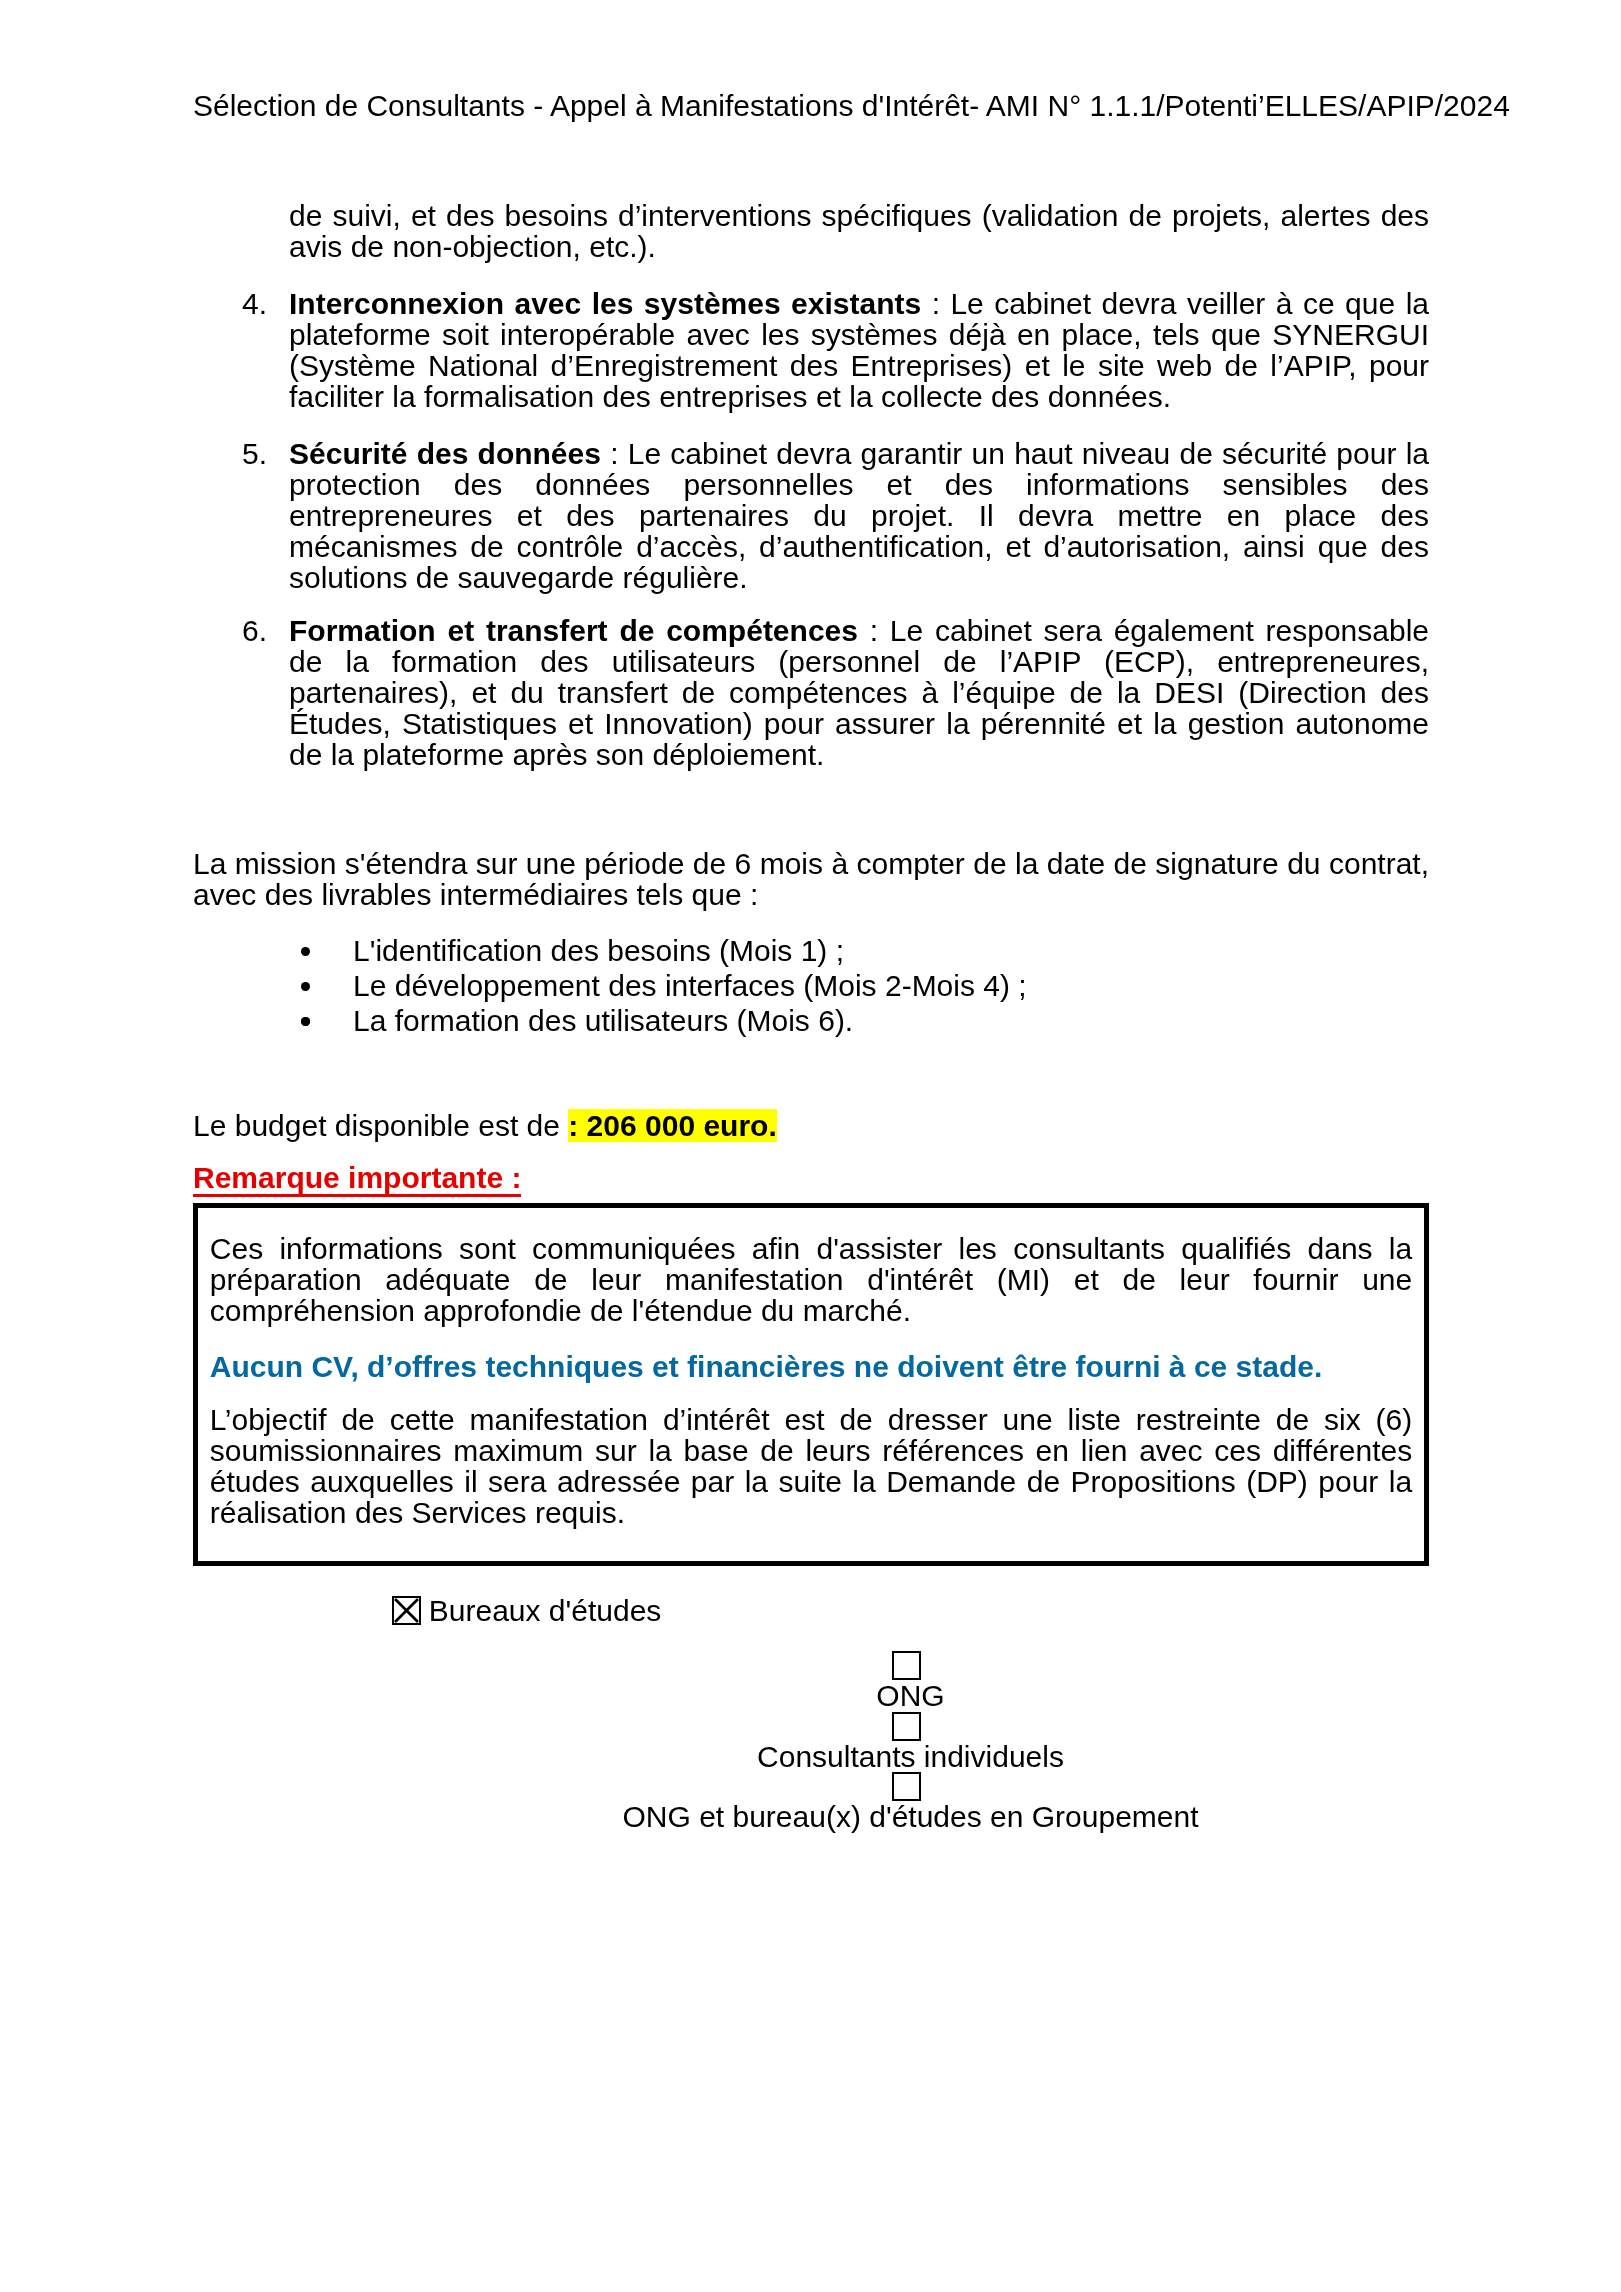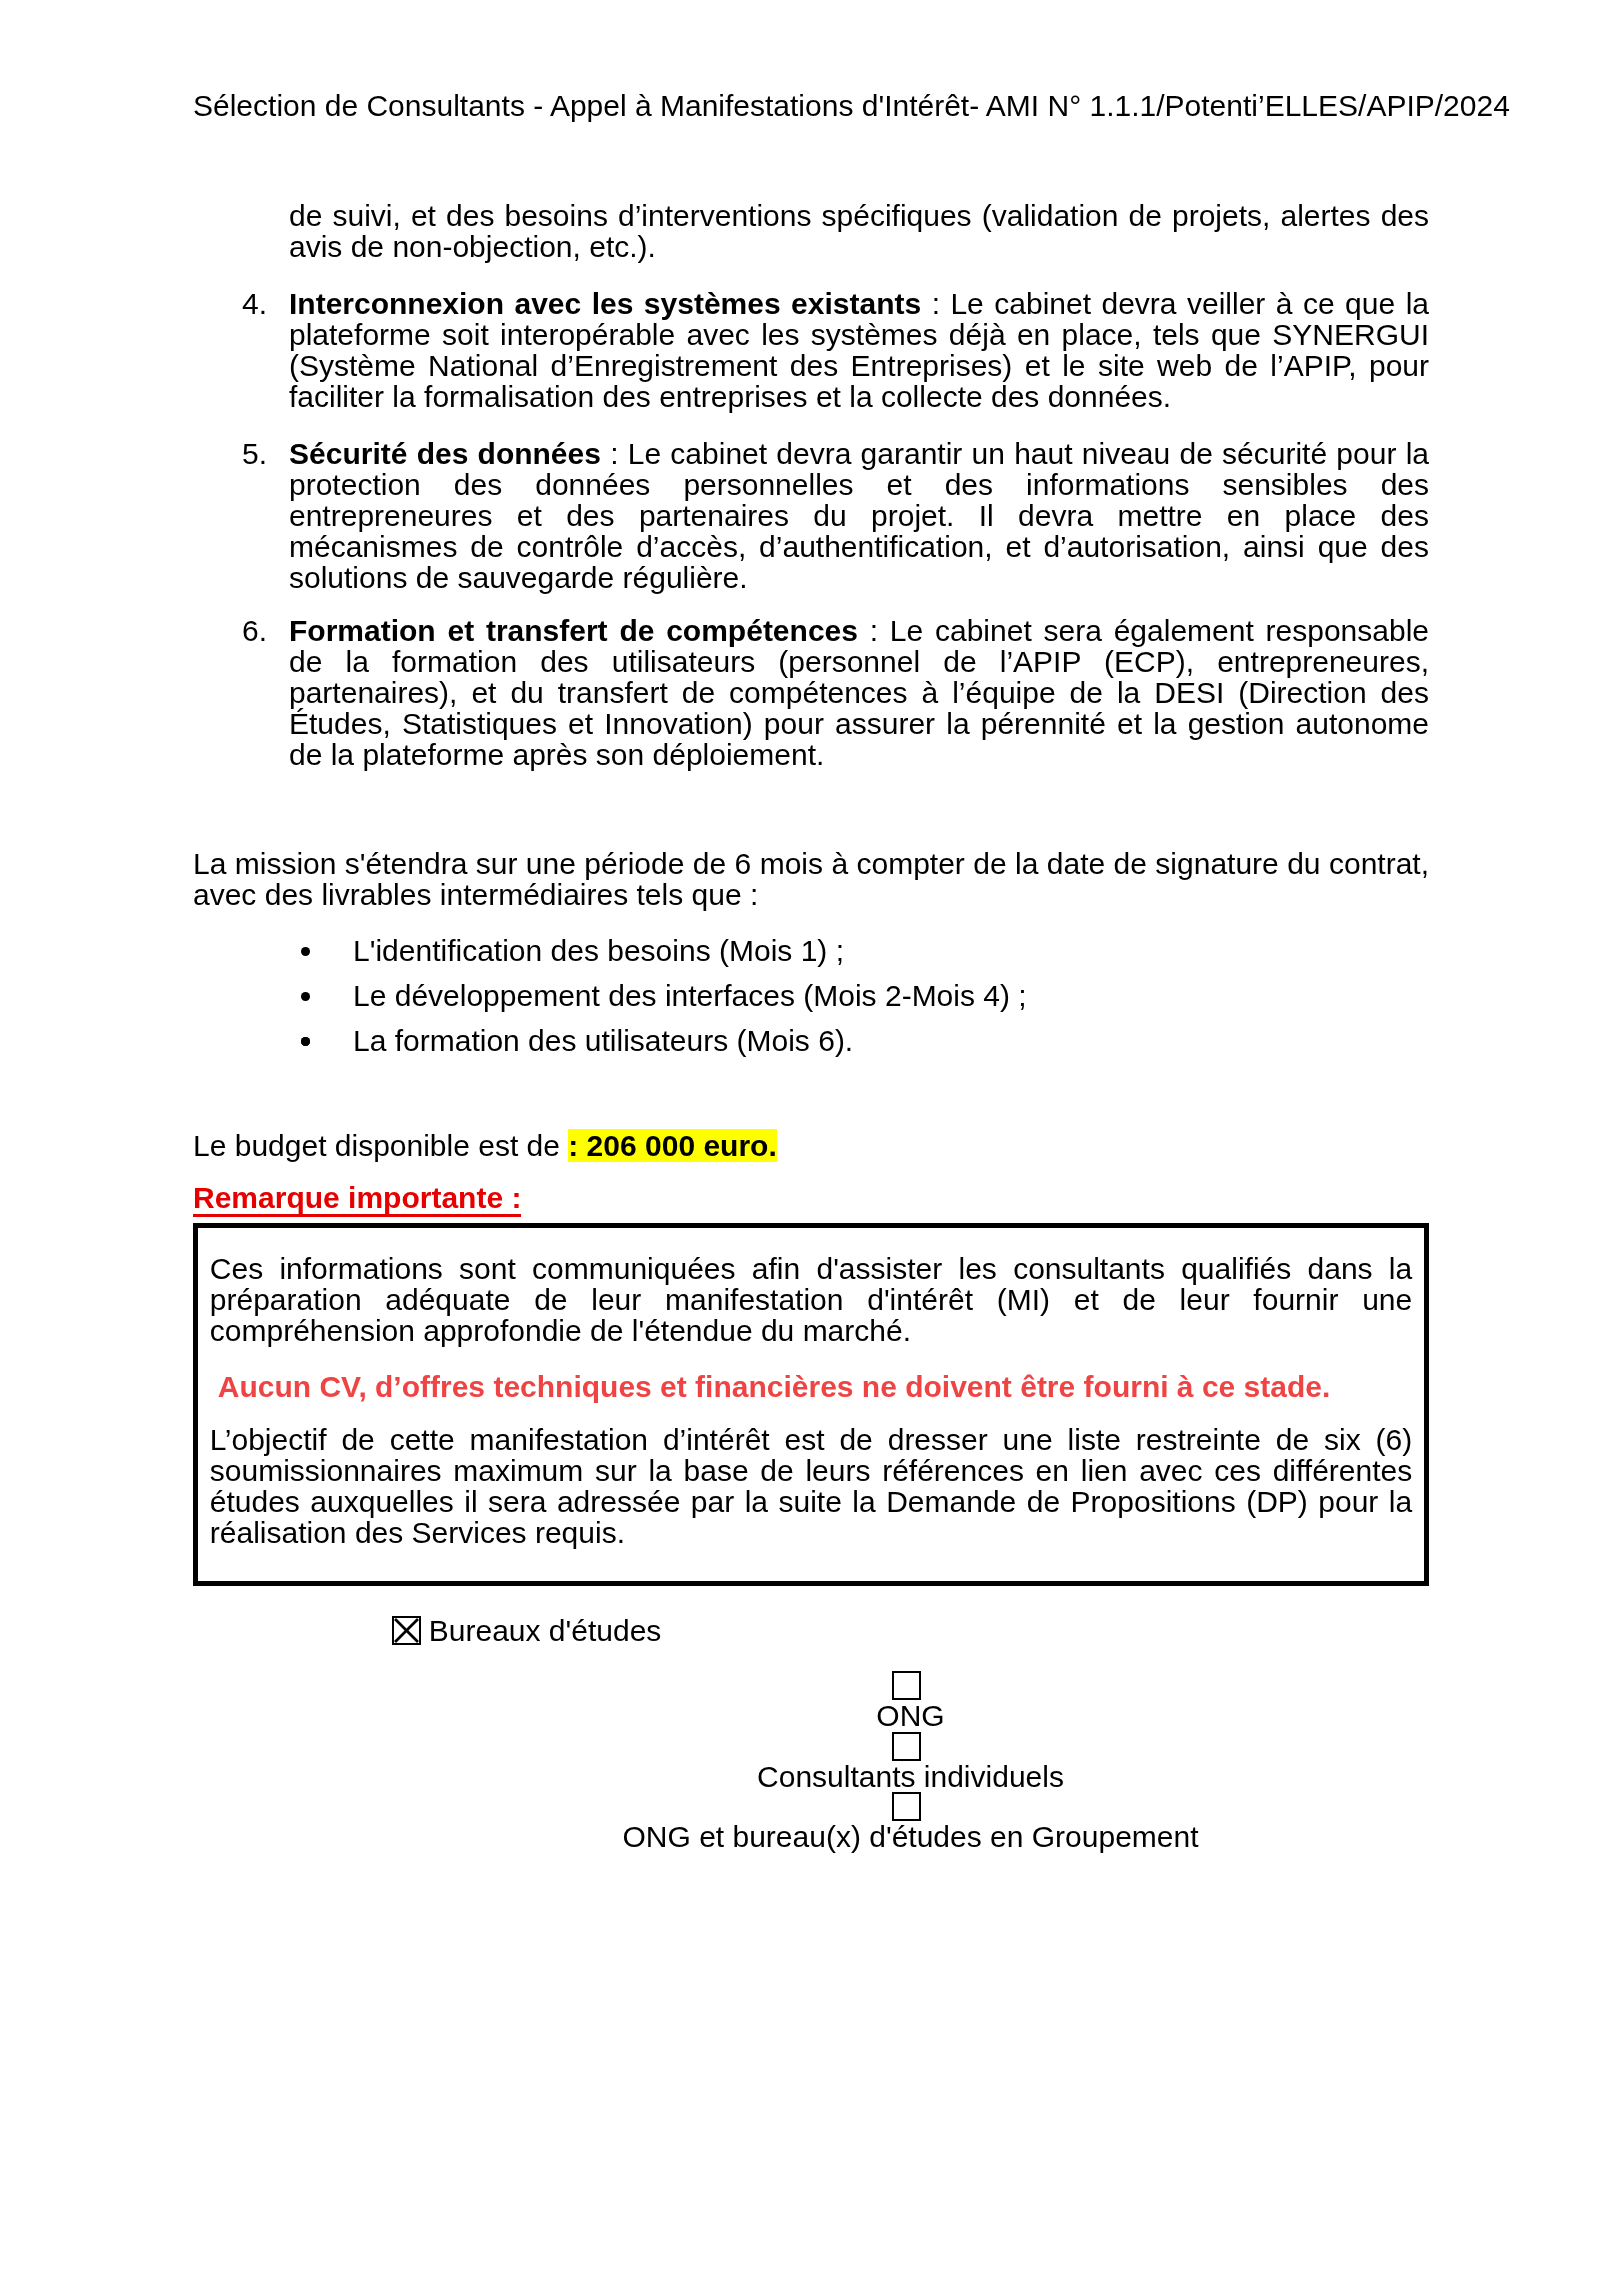--- a/index.html
+++ b/index.html
@@ -18,21 +18,21 @@
   p{margin:0;}
   .just{text-align:justify;}
   .intro{margin:79px 0 0 96px;}
   .num-item{position:relative;padding-left:96px;margin-top:25.5px;}
   .num-item.it5{margin-top:26.5px;}
   .num-item.it6{margin-top:21.6px;}
   .num{position:absolute;left:49px;top:0;}
   .mission{margin-top:78px;}
   .bullets{margin-top:25.5px;margin-left:108px;}
   .bullet-item{position:relative;padding-left:52px;}
-  .bullet-item + .bullet-item{margin-top:14px;}
+  .bullet-item + .bullet-item{margin-top:4px;}
   .dot{position:absolute;left:0;top:11.8px;width:8.8px;height:8.8px;border-radius:50%;background:#000;}
   .budget{margin-top:74px;}
   .hl{font-weight:bold;}
   .remark-wrap{margin-top:20.6px;}
   .remark{display:inline-block;font-weight:bold;border-bottom:3.9px solid;padding-bottom:1px;}
   .note-box{margin-top:5.9px;border:5.9px solid #000;padding:25.5px 11.8px 33px;}
   .note-box .warn{font-weight:bold;margin-top:24.5px;}
   .note-box .p2{margin-top:22.5px;}
   .invitation{margin-top:44px;}
   .audience{margin-top:19.6px;}
@@ -65,21 +65,21 @@
     <div class="bullet-item"><span class="dot"></span></div>
     <div class="bullet-item"><span class="dot"></span><span>La formation des utilisateurs (Mois 6).</span></div>
   </div>
 
   <p class="budget"><span>Le budget disponible est de </span><span class="hl" style="background:#ffff00;">: 206 000 euro.</span></p>
 
   <div class="remark-wrap"><span class="remark" style="color:#e60000;border-bottom-color:#e60000;">Remarque importante :</span></div>
 
   <div class="note-box">
     <p class="just">Ces informations sont communiquées afin d'assister les consultants qualifiés dans la préparation adéquate de leur manifestation d'intérêt (MI) et de leur fournir une compréhension approfondie de l'étendue du marché.</p>
-    <p class="warn" style="color:#ef4444;margin-left:8px;">Aucun CV, d’offres techniques et financières ne doivent être fourni à ce stade.</p>
+    <p class="warn" style="color:#0369a1;">Aucun CV, d’offres techniques et financières ne doivent être fourni à ce stade.</p>
     <p class="p2 just">L’objectif de cette manifestation d’intérêt est de dresser une liste restreinte de six (6) soumissionnaires maximum sur la base de leurs références en lien avec ces différentes études auxquelles il sera adressée par la suite la Demande de Propositions (DP) pour la réalisation des Services requis.</p>
   </div>
 
 
 
   <div class="cb-list">
     <div class="cb-row">
       <span class="cb">
           <svg viewBox="0 0 24 24" xmlns="http://www.w3.org/2000/svg">
             <line x1="1" y1="1" x2="23" y2="23" stroke="#000" stroke-width="2.6"></line>

